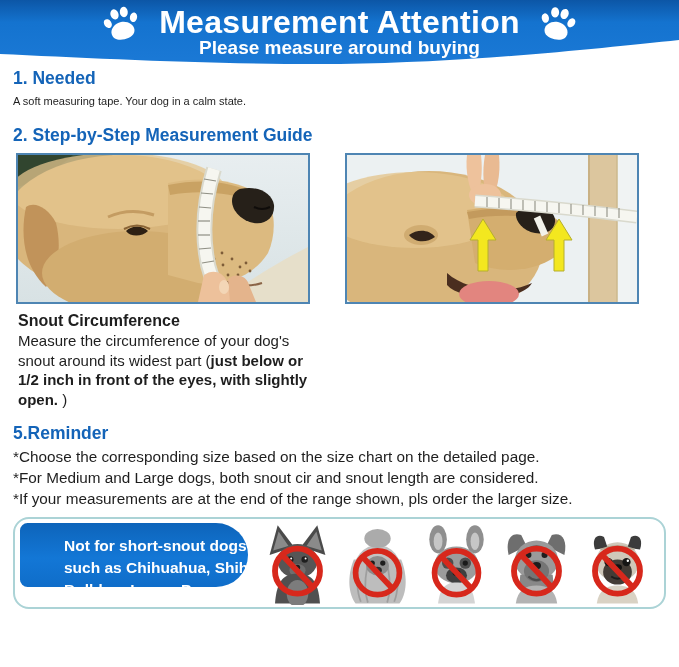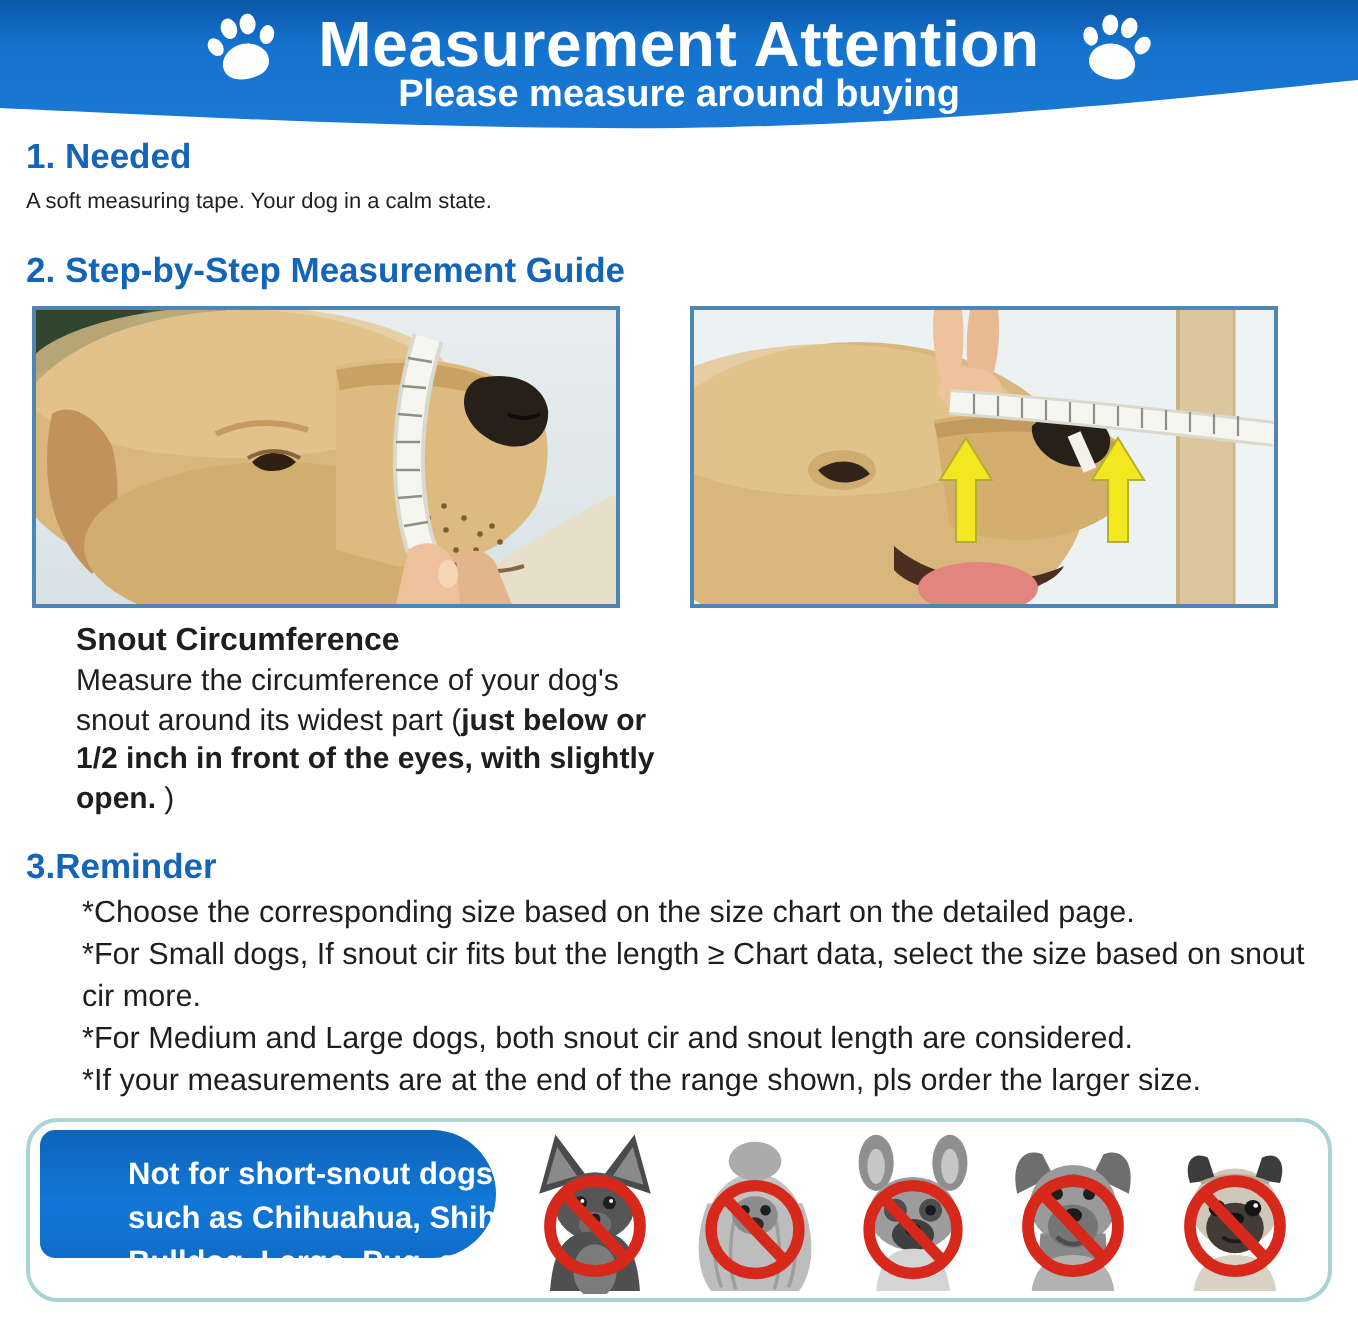--- a/index.html
+++ b/index.html
@@ -14,27 +14,27 @@
   .paw.left{transform:rotate(-12deg);}
   .paw.right{transform:rotate(12deg);}
   .header .subtitle{position:relative;z-index:1;text-align:center;font-size:19px;font-weight:bold;color:#fff;margin-top:-5px;}
   
   .content{padding:0 13px;position:relative;z-index:2;}
   .h-blue{color:#1464b8;font-weight:bold;font-size:17.5px;line-height:21px;margin:14px 0 0 0;}
   .body-text{font-size:11px;line-height:20px;margin:2px 0 0 0;}
   .photos{display:flex;gap:35px;margin-top:7px;margin-left:3px;}
   .photo{width:290px;height:147px;border:2px solid #4e85b3;background:#e7edee;}
   .photo svg{display:block;width:290px;height:147px;}
-  .captions{display:flex;gap:35px;margin-top:7px;margin-left:21px;}
+  .captions{display:flex;gap:35px;margin-top:7px;margin-left:1px;}
   .cap-col{width:293px;padding-left:4px;}
   .cap-title{font-size:16px;font-weight:bold;line-height:19px;}
   .cap-desc{font-size:15px;line-height:19.5px;margin-top:1px;}
   .b{font-weight:bold;}
   .rem-items p{margin:0;font-size:15.3px;line-height:21px;}
-  .rem-items{margin-top:2px;margin-left:28px;}
+  .rem-items{margin-top:2px;}
   
   .banner{position:relative;margin-top:8px;height:88px;border:2px solid #abd3d6;border-radius:16px;background:#fff;}
   .no-box{position:absolute;left:5px;top:4px;width:228px;height:64px;border-radius:10px 42px 42px 10px;
           background:linear-gradient(180deg,#0d64ba 0%,#1377d6 55%,#0f6dc9 100%);
           padding:12px 0 0 44px;box-sizing:border-box;}
   .no-box div{color:#fff;font-weight:bold;font-size:15.5px;line-height:22px;white-space:nowrap;}
   .dogs{position:absolute;left:242px;right:6px;top:3px;bottom:2px;display:flex;align-items:flex-end;justify-content:space-between;}
   .dogs svg{display:block;}
 </style>
 </head>
@@ -196,24 +196,23 @@
 
     <div class="captions">
       <div class="cap-col">
         <div class="cap-title">Snout Circumference</div>
         <div class="cap-desc"><span>Measure the circumference of your dog's snout around its widest part (</span><span class="b">just below or 1/2 inch in front of the eyes, with slightly open.</span><span> )</span></div>
       </div>
       <div class="cap-col">
       </div>
     </div>
 
-    <div class="h-blue">3.Reminder</div>
+    <div class="h-blue">5.Reminder</div>
     <div class="rem-items">
       <p>*Choose the corresponding size based on the size chart on the detailed page.</p>
-      <p>*For Small dogs, If snout cir fits but the length ≥ Chart data, select the size based on snout cir more.</p>
       <p>*For Medium and Large dogs, both snout cir and snout length are considered.</p>
       <p>*If your measurements are at the end of the range shown, pls order the larger size.</p>
     </div>
 
     <div class="banner">
       <div class="no-box">
         <div>Not for short-snout dogs</div>
         <div>such as Chihuahua, Shih Tzu,</div>
         <div>Bulldog, Large, Pug, etc.</div>
       </div>

